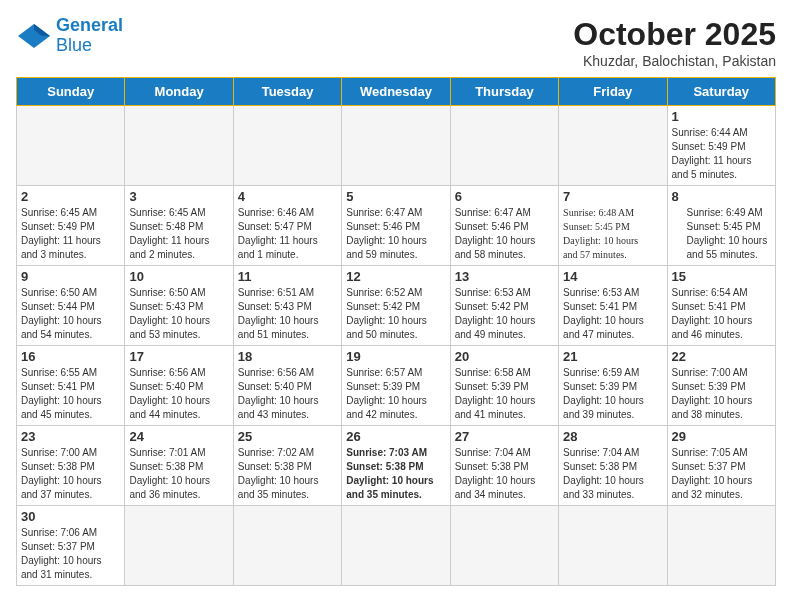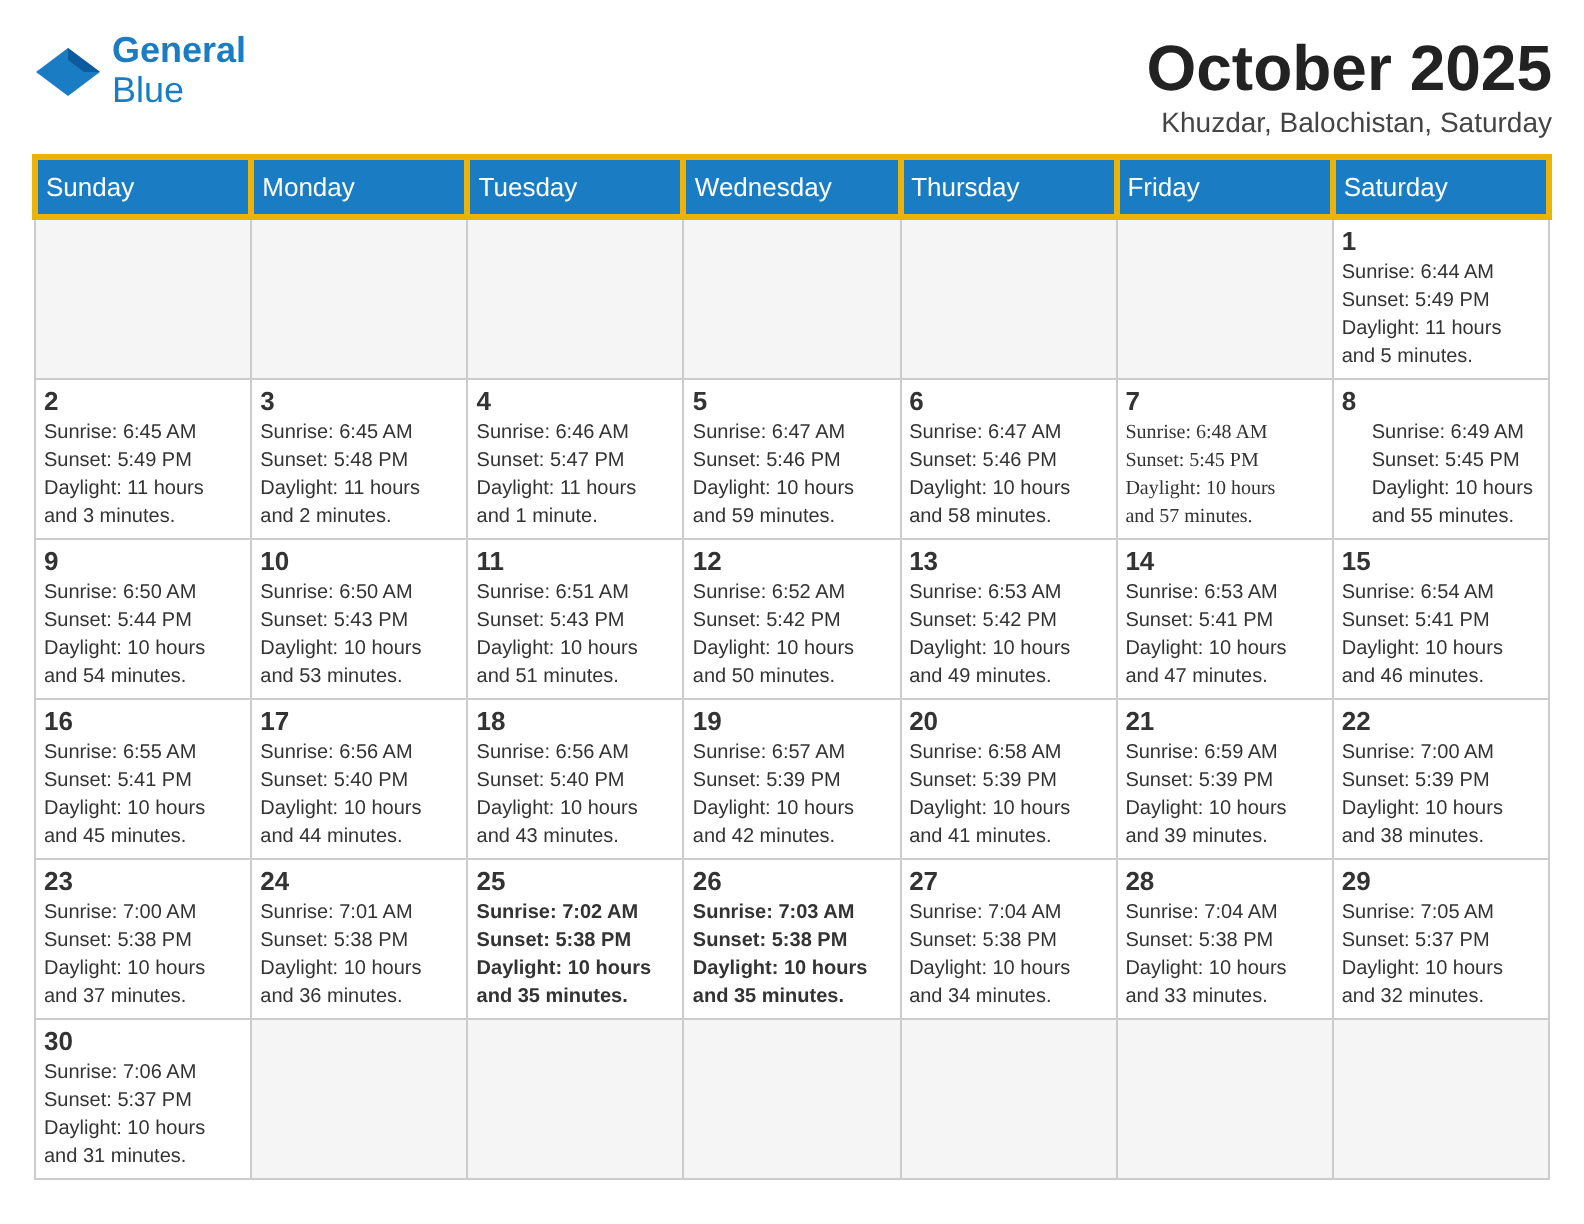--- a/index.html
+++ b/index.html
@@ -50,24 +50,24 @@
     }
     .calendar {
       width: 100%;
       border-collapse: collapse;
       border: 1px solid #ccc;
     }
     .calendar th {
       background: #1a7dc4;
       color: #fff;
       font-size: 13px;
-      font-weight: normal;
+      font-weight: bold;
       padding: 6px 4px;
-      text-align: left;
-      border: 3px solid #eab308;
+      text-align: center;
+      border: 1px solid #eab308;
     }
     .calendar td {
       vertical-align: top;
       border: 1px solid #ccc;
       padding: 3px 4px;
       width: calc(100%/7);
       min-height: 70px;
       font-size: 10.5px;
       color: #333;
       background: #fff;
@@ -99,21 +99,21 @@
       <polygon points="18,2 34,14 18,26 2,14" fill="#1a7dc4"></polygon>
       <polygon points="18,2 34,14 26,14 18,8" fill="#0d5a9e"></polygon>
     </svg>
     <div class="logo-text">
       <span>General</span><br>
       <span style="color:#1a7dc4;font-weight:normal;">Blue</span>
     </div>
   </div>
   <div class="title-block">
     <div class="month-title">October 2025</div>
-    <div class="location">Khuzdar, Balochistan, Saturday</div>
+    <div class="location">Khuzdar, Balochistan, Pakistan</div>
   </div>
 </div>
 
 <table class="calendar">
   <thead>
     <tr>
     <th>Sunday</th>
         <th>Monday</th>
         <th>Tuesday</th>
         <th>Wednesday</th>
@@ -301,21 +301,21 @@
         </td>
         <td>
           <span class="day-num">24</span>
           <div class="day-info" style="white-space: pre-line;">Sunrise: 7:01 AM
 Sunset: 5:38 PM
 Daylight: 10 hours
 and 36 minutes.</div>
         </td>
         <td>
           <span class="day-num">25</span>
-          <div class="day-info" style="white-space: pre-line; font-weight: bold;">Sunrise: 7:02 AM
+          <div class="day-info" style="white-space: pre-line;">Sunrise: 7:02 AM
 Sunset: 5:38 PM
 Daylight: 10 hours
 and 35 minutes.</div>
         </td>
         <td>
           <span class="day-num">26</span>
           <div class="day-info" style="white-space: pre-line; font-weight: bold;">Sunrise: 7:03 AM
 Sunset: 5:38 PM
 Daylight: 10 hours
 and 35 minutes.</div>

